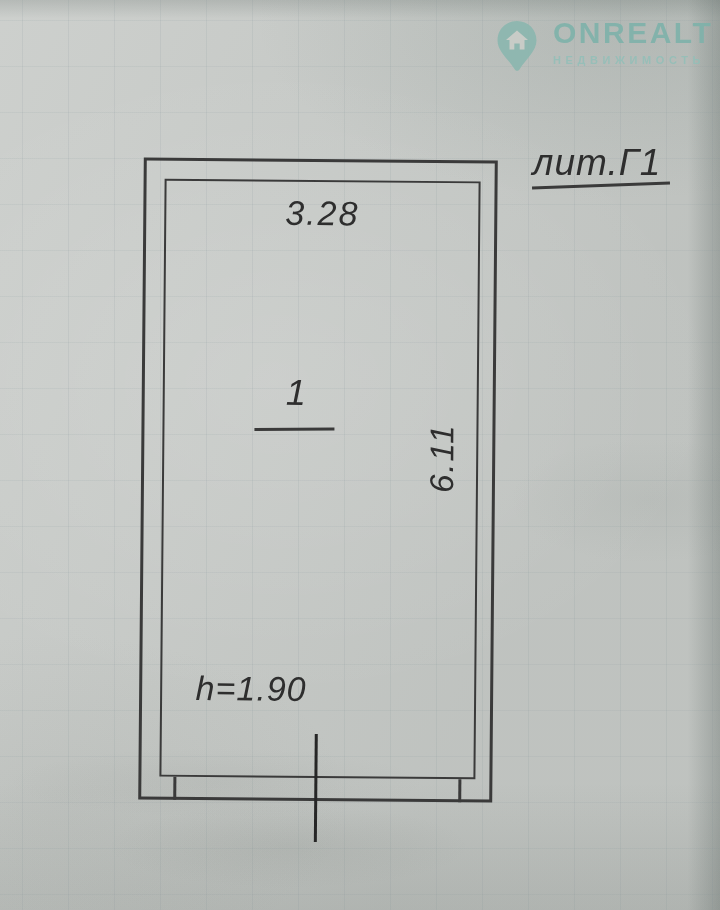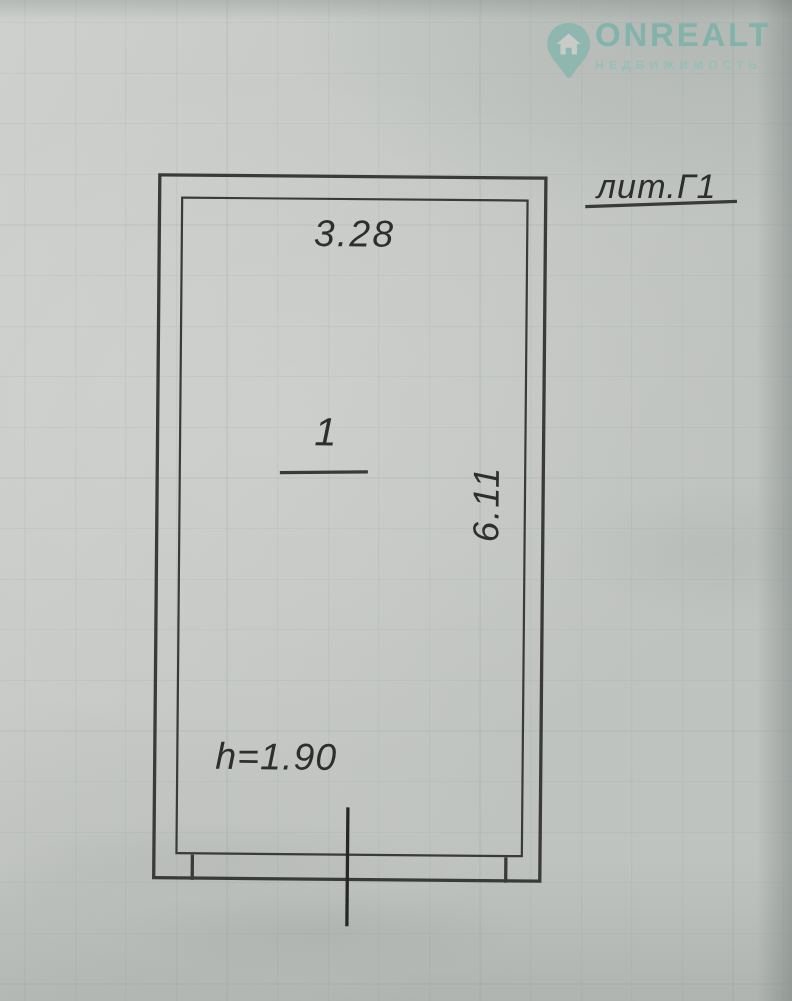--- a/index.html
+++ b/index.html
@@ -29,21 +29,21 @@
   .smudge{position:absolute;inset:0;
     background-image:
       radial-gradient(260px 60px at 40% 93%, rgba(104,110,104,0.10), rgba(0,0,0,0) 70%),
       radial-gradient(300px 50px at 30% 86%, rgba(104,110,104,0.08), rgba(0,0,0,0) 70%),
       radial-gradient(200px 90px at 90% 55%, rgba(104,116,110,0.08), rgba(0,0,0,0) 70%);
   }
 
   
   .watermark{position:absolute;left:497px;top:15px;display:flex;align-items:flex-start;opacity:0.88;}
   .wm-icon{width:40px;height:53px;flex:0 0 auto;margin-top:5px;}
-  .wm-text{margin-left:4px;}
+  .wm-text{margin-left:16px;}
   .wm-brand{font-size:30px;font-weight:bold;letter-spacing:2.5px;line-height:36px;color:#7db2aa;}
   .wm-sub{font-size:11px;font-weight:bold;letter-spacing:4.6px;color:#93bfb8;margin-top:3px;}
 
   
   .plan{position:absolute;inset:0;transform:rotate(0.5deg);transform-origin:320px 480px;}
   .plan *{box-sizing:border-box;}
   .wall{position:absolute;border:3px solid #3a3a3a;background:transparent;}
   .outer-wall{left:141px;top:159px;width:354px;height:642px;}
   .inner-wall{left:162px;top:180px;width:316px;height:598px;border-width:2.5px;}
   .tick{position:absolute;width:3px;background:#3a3a3a;}
@@ -56,21 +56,21 @@
     font-family:"Liberation Sans",sans-serif;text-align:center;white-space:nowrap;
   }
   .dim-top   {left:258px;top:194px;width:124px;font-size:34px;letter-spacing:2px;}
   .room-num  {left:245px;top:372px;width:100px;font-size:36px;}
   .frac-bar  {position:absolute;left:254px;top:428px;width:80px;height:3px;background:#3a3a3a;transform:rotate(-1deg);}
   .room-area {left:244px;top:434px;width:100px;font-size:36px;letter-spacing:1px;}
   .dim-side  {left:382px;top:438px;width:120px;font-size:33px;letter-spacing:2px;transform:rotate(-90deg);}
   .h-inner   {left:182px;top:670px;width:142px;font-size:34px;letter-spacing:1px;}
 
   
-  .litera    {left:522px;top:152px;width:150px;font-size:31px;letter-spacing:1px;}
+  .litera    {left:522px;top:142px;width:150px;font-size:37px;letter-spacing:1px;}
   .lit-bar   {position:absolute;left:532px;top:184px;width:138px;height:3px;background:#3a3a3a;transform:rotate(-2deg);}
   .bld-h     {left:525px;top:188px;width:152px;font-size:31px;letter-spacing:1px;}
 </style>
 </head>
 <body>
 
 <div class="page">
   <div class="grid"></div>
   <div class="smudge"></div>
 

